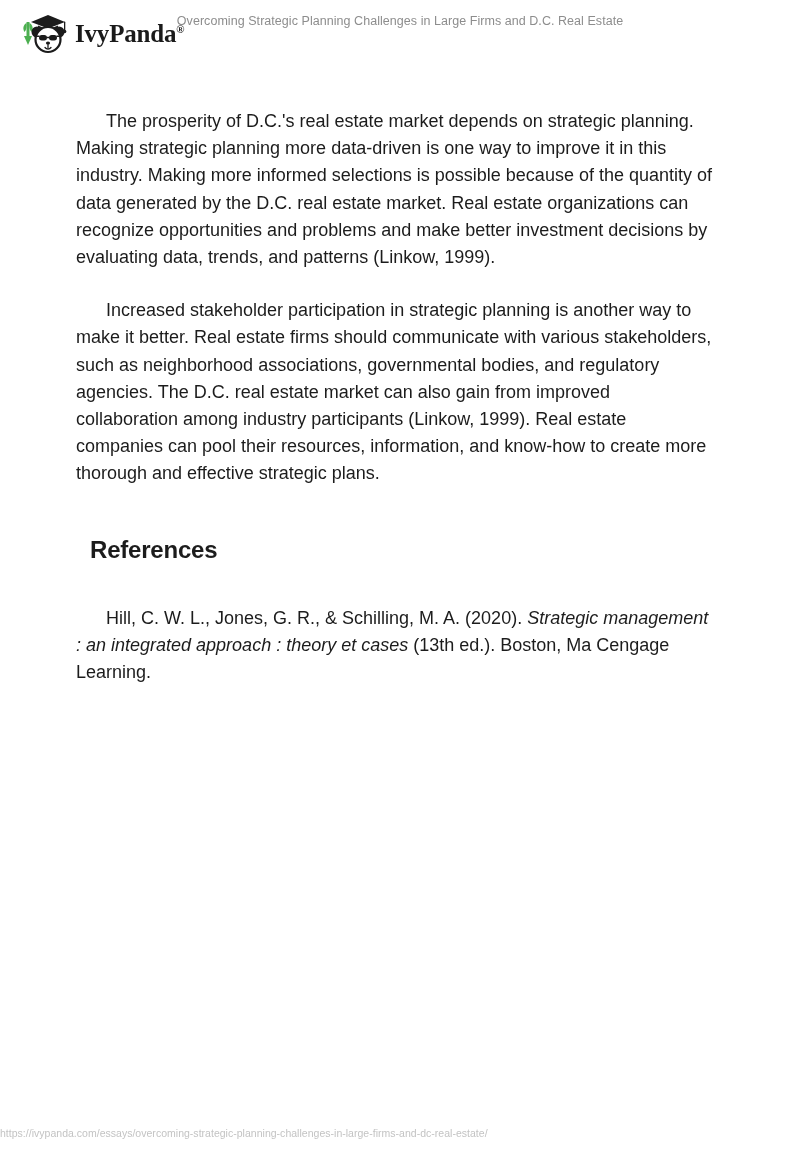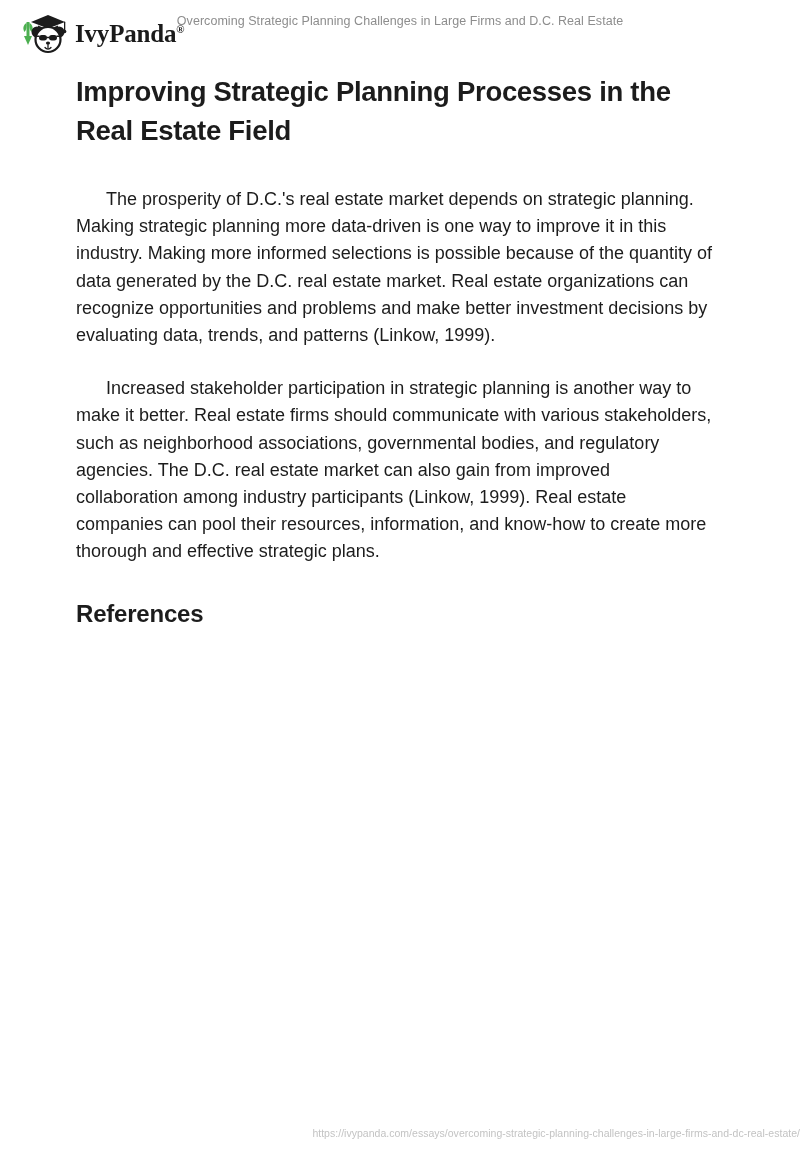--- a/index.html
+++ b/index.html
@@ -73,21 +73,21 @@
   }
   h1.doc-title {
     margin: 0;
     font-size: 27.5px;
     line-height: 39px;
     font-weight: bold;
     letter-spacing: -0.3px;
     color: #1c1c1c;
   }
   h2.section-title {
-    margin: 0;
+    margin: 14px;
     font-size: 24px;
     line-height: 30px;
     font-weight: bold;
     letter-spacing: -0.2px;
     color: #1c1c1c;
   }
   p.body-text {
     margin: 0;
     font-size: 18px;
     line-height: 27.2px;
@@ -103,21 +103,21 @@
   .spacer-before-refs { height: 33px; }
   .spacer-after-refs { height: 26px; }
   .italic { font-style: italic; }
 
   
   .page-footer {
     position: absolute;
     left: 0;
     bottom: 19px;
     width: 800px;
-    text-align: right;
+    text-align: left;
   }
   .footer-url {
     font-size: 10.5px;
     color: #c3c3c3;
     letter-spacing: 0.02px;
     white-space: nowrap;
   }
 </style>
 </head>
 <body>
@@ -161,36 +161,36 @@
       </svg>
     </span>
     <span class="brand-wordmark"><span>IvyPanda</span><span class="reg">®</span></span>
   </div>
 
   <div class="header-title">Overcoming Strategic Planning Challenges in Large Firms and D.C. Real Estate</div>
 </div>
 
 <div class="doc">
 
-  <h1 class="doc-title">Improving Strategic Planning Processes in the Real Estate Field</h1>
 
   <div class="spacer-title-para"></div>
 
   <p class="body-text">The prosperity of D.C.'s real estate market depends on strategic planning. Making strategic planning more data-driven is one way to improve it in this industry. Making more informed selections is possible because of the quantity of data generated by the D.C. real estate market. Real estate organizations can recognize opportunities and problems and make better investment decisions by evaluating data, trends, and patterns (Linkow, 1999).</p>
 
   <div class="spacer-para"></div>
 
   <p class="body-text">Increased stakeholder participation in strategic planning is another way to make it better. Real estate firms should communicate with various stakeholders, such as neighborhood associations, governmental bodies, and regulatory agencies. The D.C. real estate market can also gain from improved collaboration among industry participants (Linkow, 1999). Real estate companies can pool their resources, information, and know-how to create more thorough and effective strategic plans.</p>
 
   <div class="spacer-before-refs"></div>
 
   <h2 class="section-title">References</h2>
 
   <div class="spacer-after-refs"></div>
 
+  <p class="body-text ref-entry"><span>Hill, C. W. L., Jones, G. R., &amp; Schilling, M. A. (2020). </span><span class="italic">Strategic management : an integrated approach : theory et cases</span><span> (13th ed.). Boston, Ma Cengage Learning.</span></p>
 
   <div class="spacer-para"></div>
 
 
 </div>
 
 <div class="page-footer">
   <span class="footer-url">https://ivypanda.com/essays/overcoming-strategic-planning-challenges-in-large-firms-and-dc-real-estate/</span>
 </div>
 

